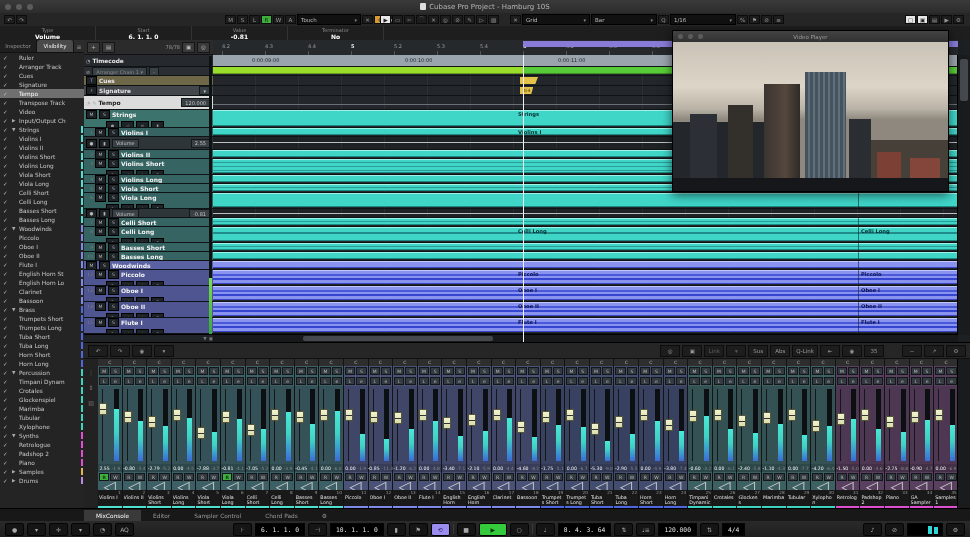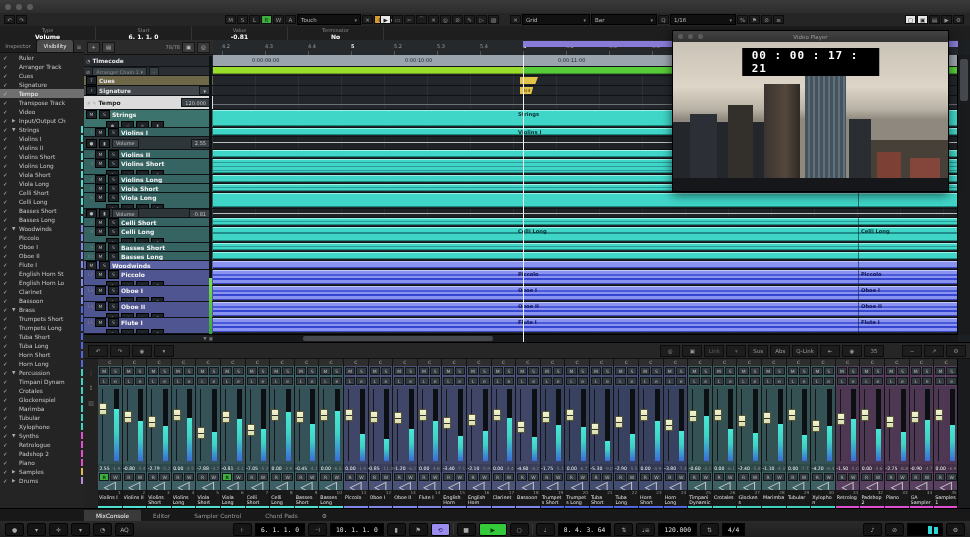--- a/index.html
+++ b/index.html
@@ -146,20 +146,21 @@
 </style>
 </head>
 <body>
 
 <div id="root">
 
   <div class="abs" id="titlebar">
     <span class="tl"></span>
     <span class="tl"></span>
     <span class="tl"></span>
+    <div id="title"><span class="docico"></span><span>Cubase Pro Project - Hamburg 10S</span></div>
   </div>
 
   <div class="abs" id="toolbar">
     <div class="tb-g" style="left:4px">
       <div class="tbtn">↶</div>
       <div class="tbtn">↷</div>
     </div>
     <div class="tb-g" style="left:225px" id="auto-group">
         <div class="tbtn">M</div>
         <div class="tbtn">S</div>
@@ -933,21 +934,20 @@
       <div class="bld" style="left:0;width:34%;height:46%;background:#23262a"></div>
       <div class="bld" style="left:6%;width:10%;height:52%;background:#2c3036"></div>
       <div class="bld" style="left:20%;width:9%;height:58%;background:#33302c"></div>
       <div class="bld" style="left:33%;width:13%;height:72%;background:linear-gradient(90deg,#3a3430,#55473c 60%,#2e2a26);"></div>
       <div class="bld" style="left:48%;width:15%;height:80%;background:repeating-linear-gradient(90deg,#46535c 0 3px,#5d707c 3px 5px)"></div>
       <div class="bld" style="left:64%;width:8%;height:48%;background:#2a2d31"></div>
       <div class="bld" style="left:72%;width:28%;height:34%;background:#474039"></div>
       <div class="bld" style="left:74%;width:9%;height:26%;background:#7c4034"></div>
       <div class="bld" style="left:86%;width:11%;height:22%;background:#84463a"></div>
       <div class="bld" style="left:0;width:100%;height:9%;background:#15171a"></div>
-      <div id="tcbox">00 : 00 : 17 : 21</div>
     </div>
   </div>
 
   <div class="abs" id="mixer">
     <div id="mx-bar">
       <div class="mx-btn">↶</div>
       <div class="mx-btn">↷</div>
       <div class="mx-btn">◉</div>
       <div class="mx-btn">▾</div>
       <div style="flex:1"></div>

